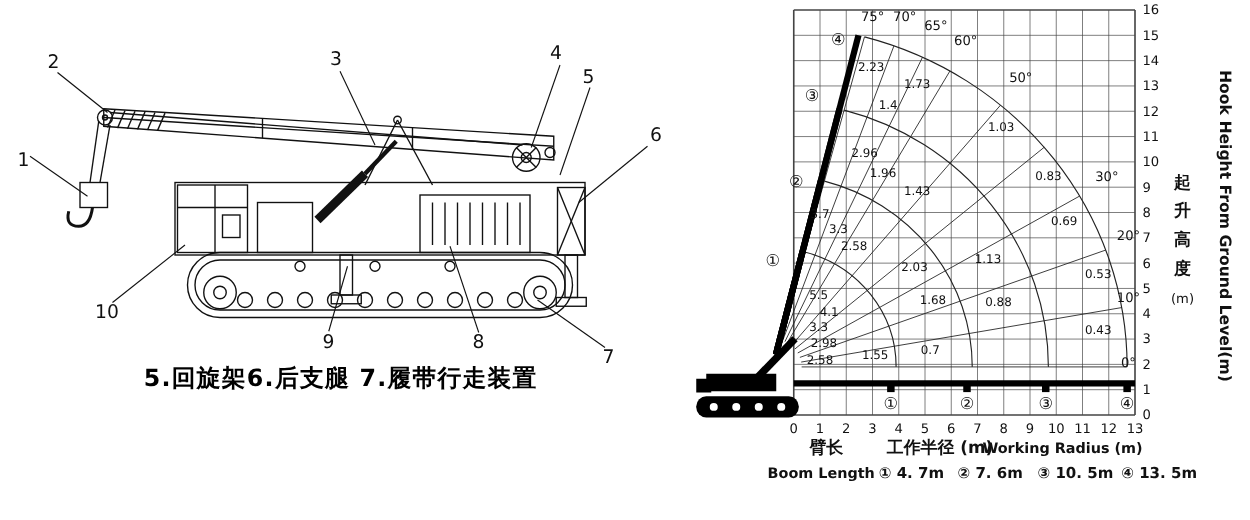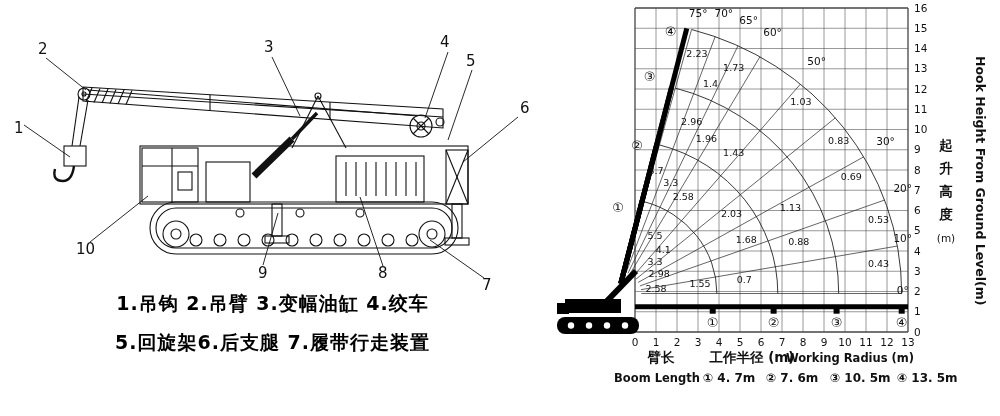--- a/index.html
+++ b/index.html
@@ -154,21 +154,20 @@
         <text class="callout-num" x="466" y="66">5</text>
         <text class="callout-num" x="520" y="113">6</text>
         <text class="callout-num" x="482" y="290">7</text>
         <text class="callout-num" x="378" y="278">8</text>
         <text class="callout-num" x="258" y="278">9</text>
         <text class="callout-num" x="76" y="254">10</text>
       </g>
     </svg>
 
     <div class="captions">
-      <div>1.吊钩 2.吊臂 3.变幅油缸 4.绞车</div>
       <div>5.回旋架6.后支腿 7.履带行走装置</div>
     </div>
   </div>
 
   <div class="panel-right">
     <svg id="chart-svg" viewBox="0 0 455 416" width="455" height="416">
         <line x1="90" y1="332" x2="90" y2="8" stroke="#444" stroke-width="1.3"></line>
         <line x1="111" y1="332" x2="111" y2="8" stroke="#444" stroke-width="0.55"></line>
         <line x1="132" y1="332" x2="132" y2="8" stroke="#444" stroke-width="0.55"></line>
         <line x1="153" y1="332" x2="153" y2="8" stroke="#444" stroke-width="0.55"></line>

